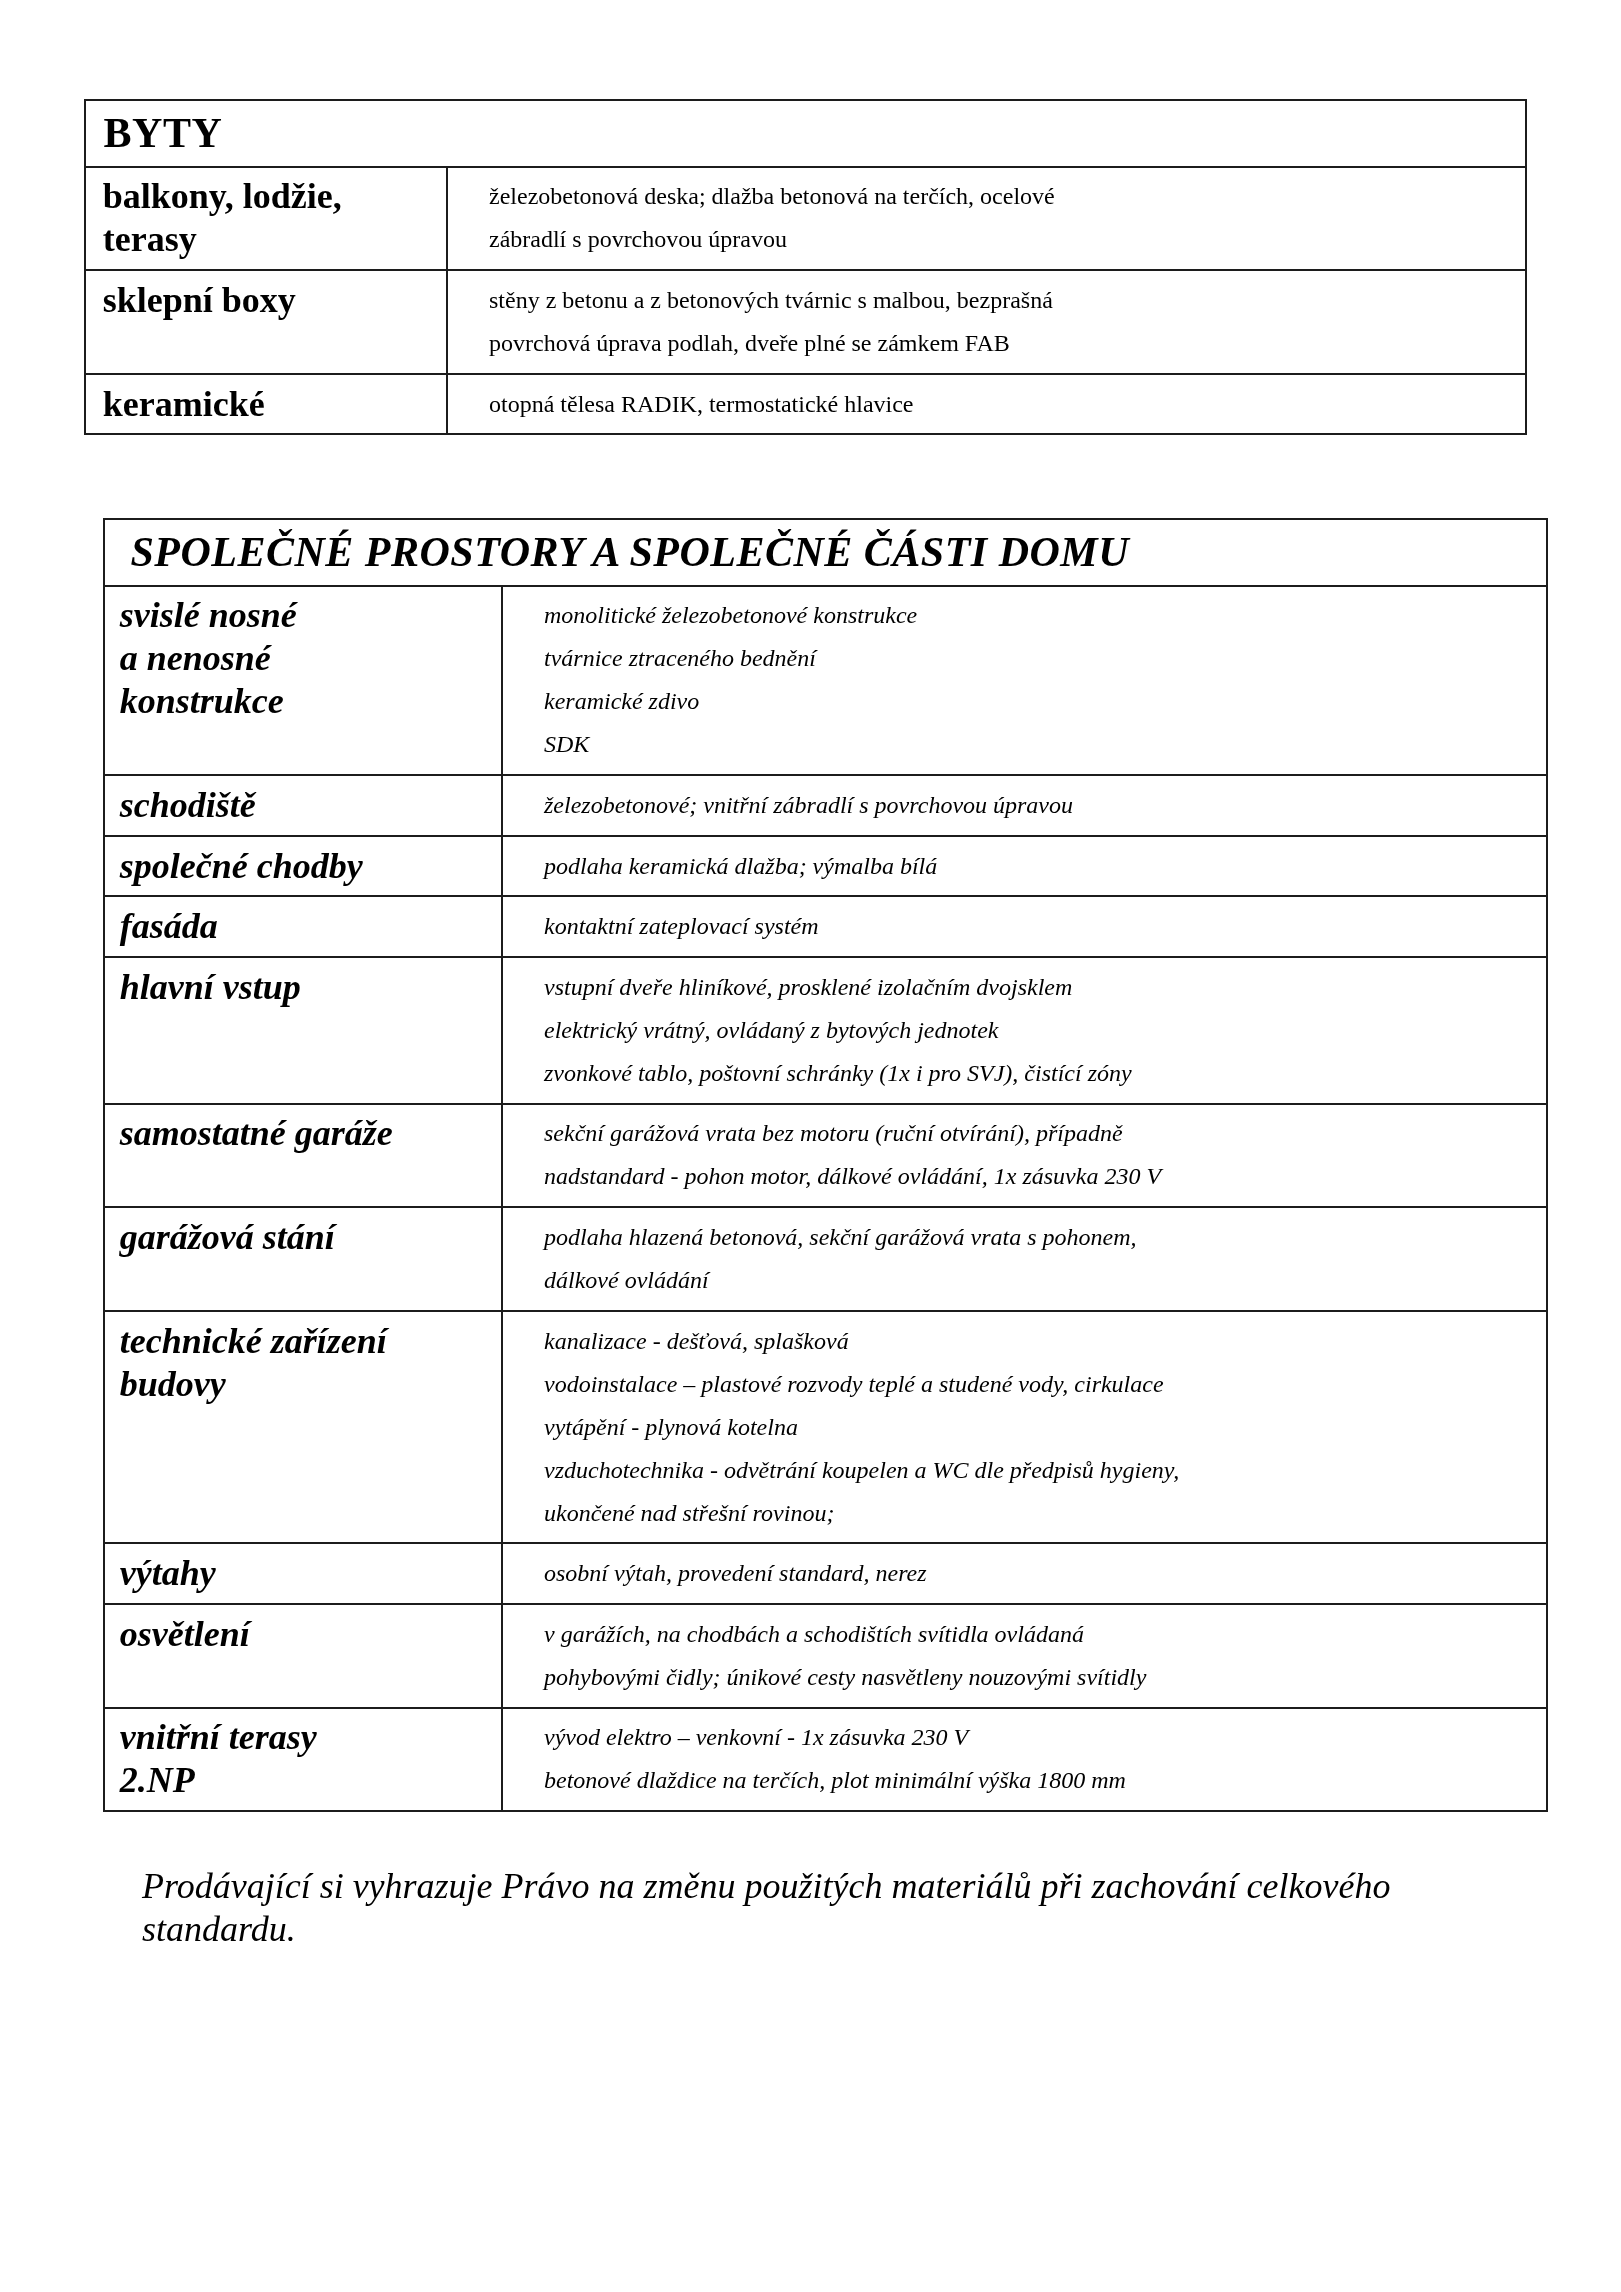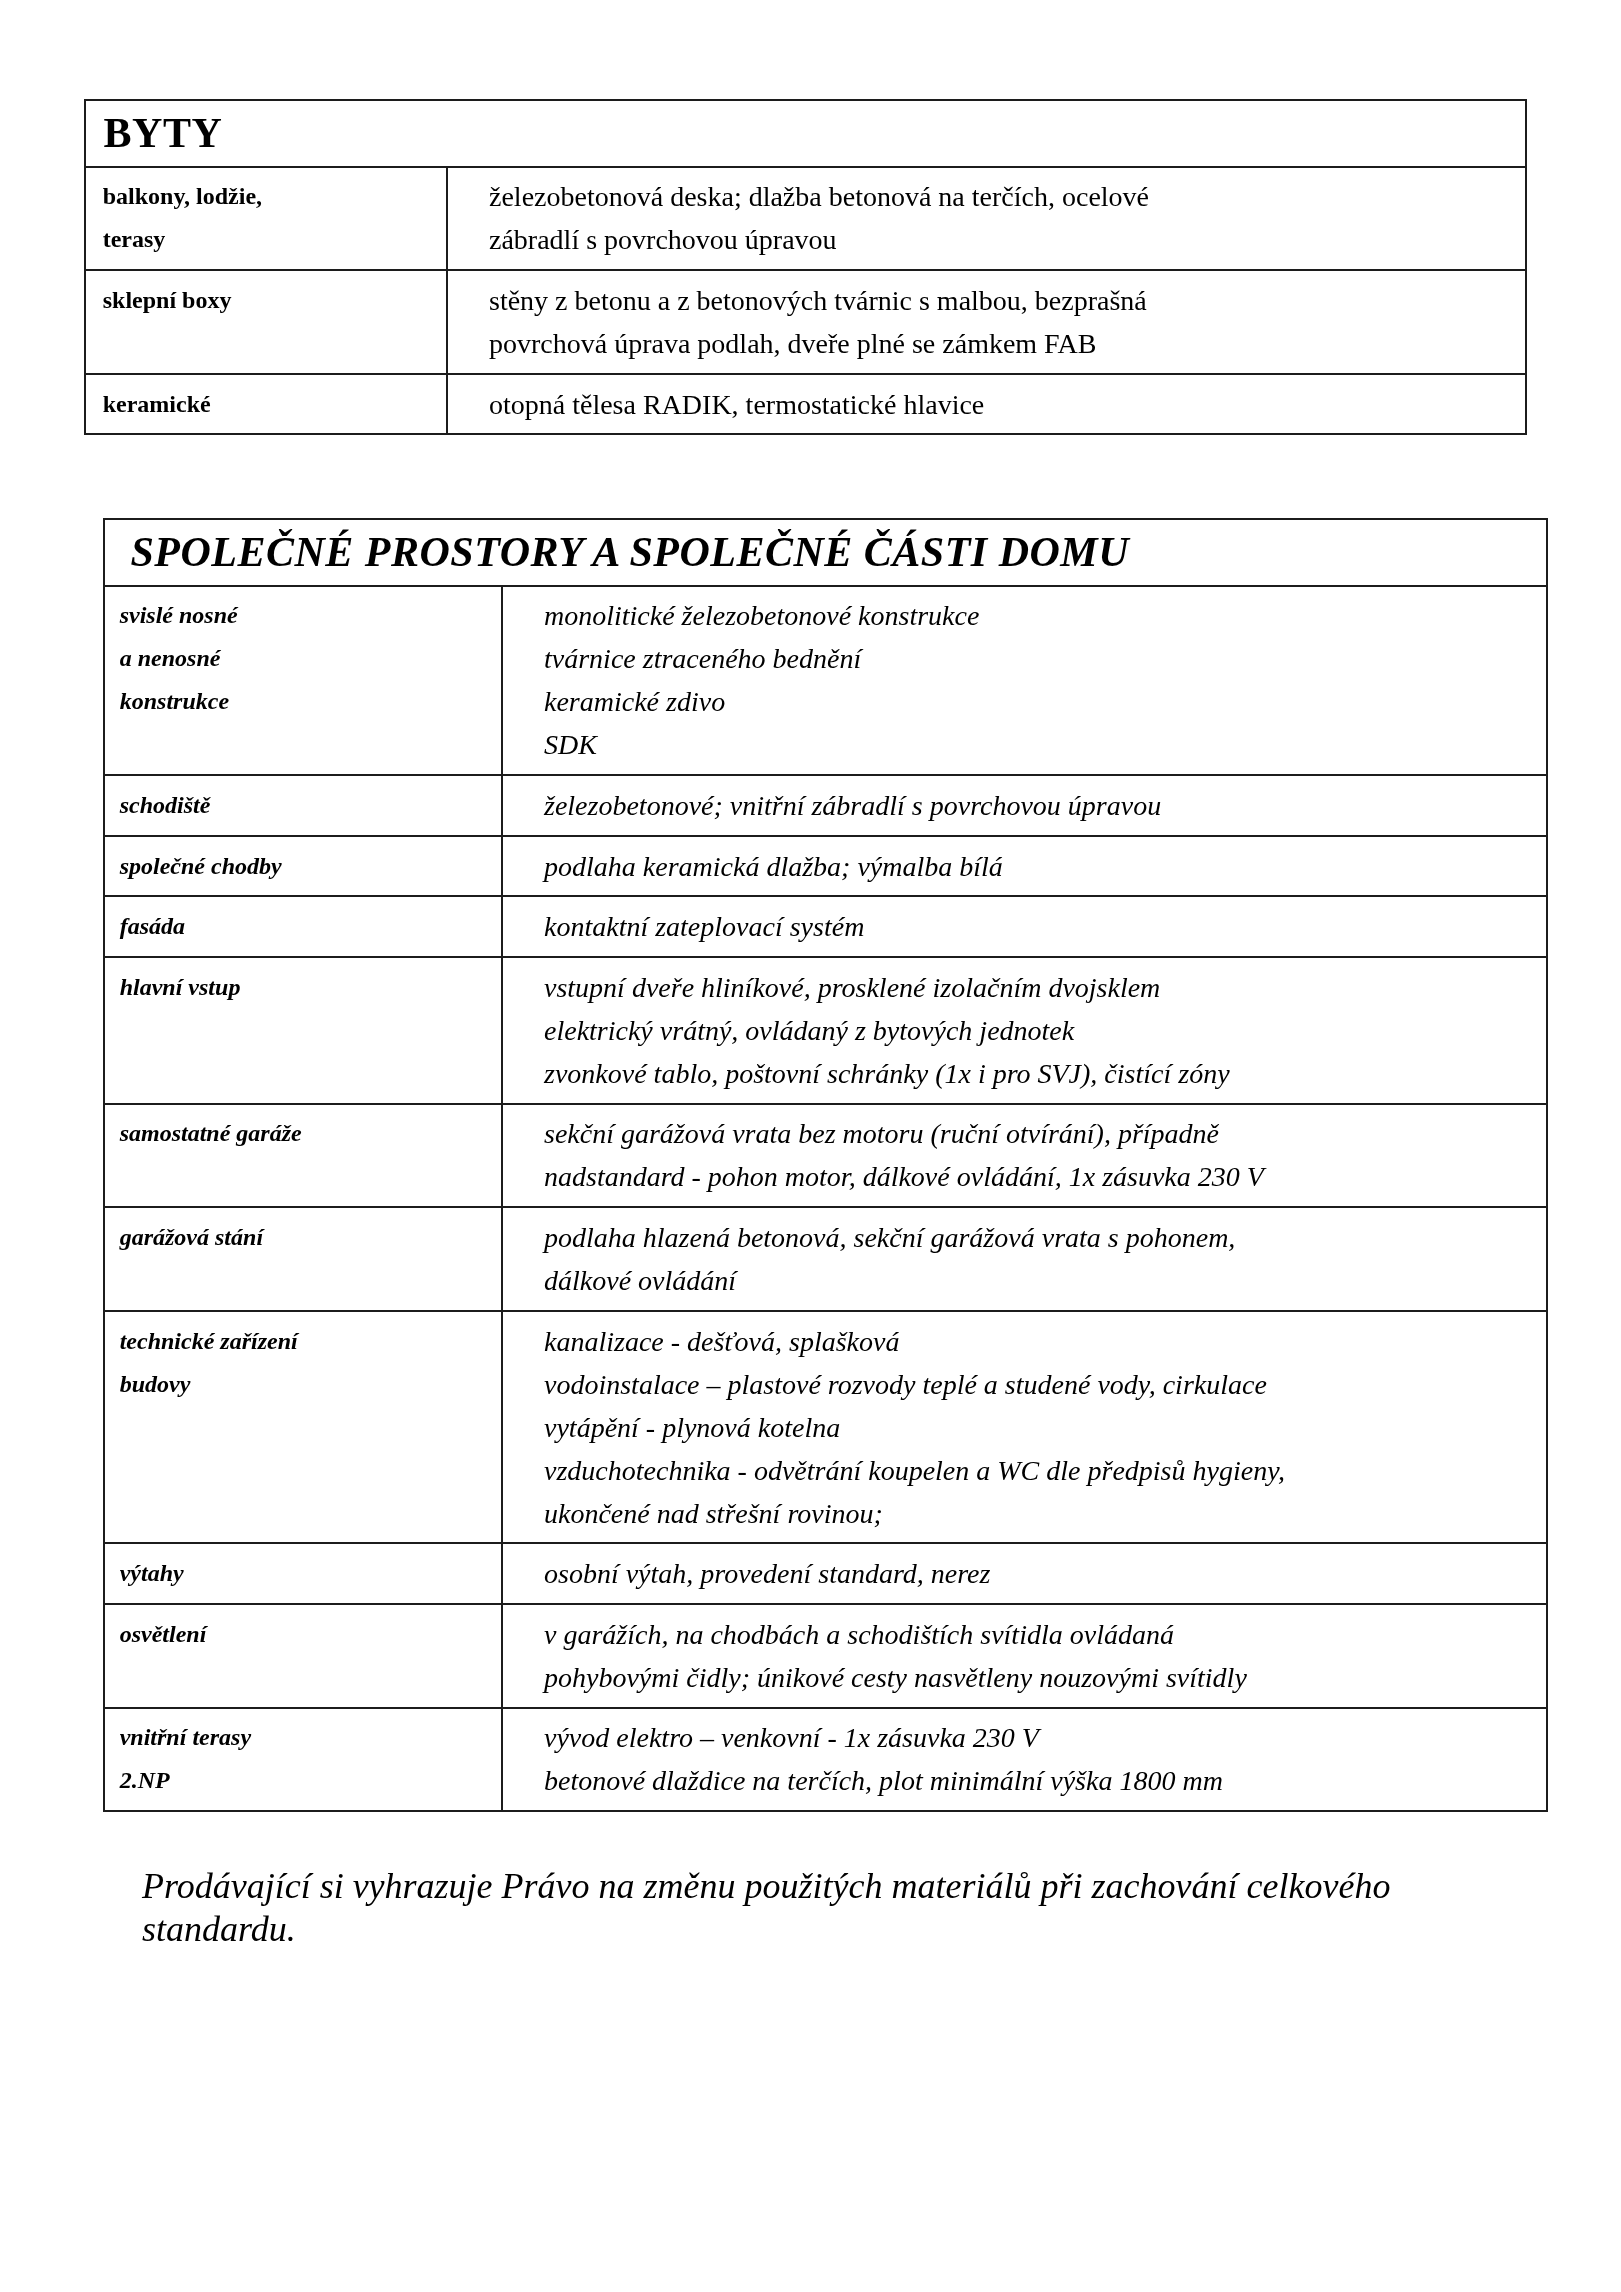--- a/index.html
+++ b/index.html
@@ -46,32 +46,32 @@
     display: flex;
     border-top: 2px solid #1c1c1c;
     align-items: stretch;
   }
   .cell-label {
     width: 362px;
     flex: 0 0 auto;
     border-right: 2px solid #1c1c1c;
     box-sizing: border-box;
     font-weight: bold;
-    font-size: 24px;
+    font-size: 36px;
     line-height: 43px;
     padding: 7.8px 9.8px 7.8px 16.7px;
     white-space: pre-line;
   }
   #table-spolecne .cell-label {
     width: 398px;
     padding-left: 14.7px;
   }
   .cell-value {
     flex: 1 1 auto;
-    font-size: 28px;
+    font-size: 24px;
     line-height: 43px;
     padding: 7.8px 13.7px 7.8px 41px;
     white-space: pre-line;
   }
   #footer-note {
     position: absolute;
     left: 142px;
     top: 1865px;
     width: 1402px;
     font-style: italic;

